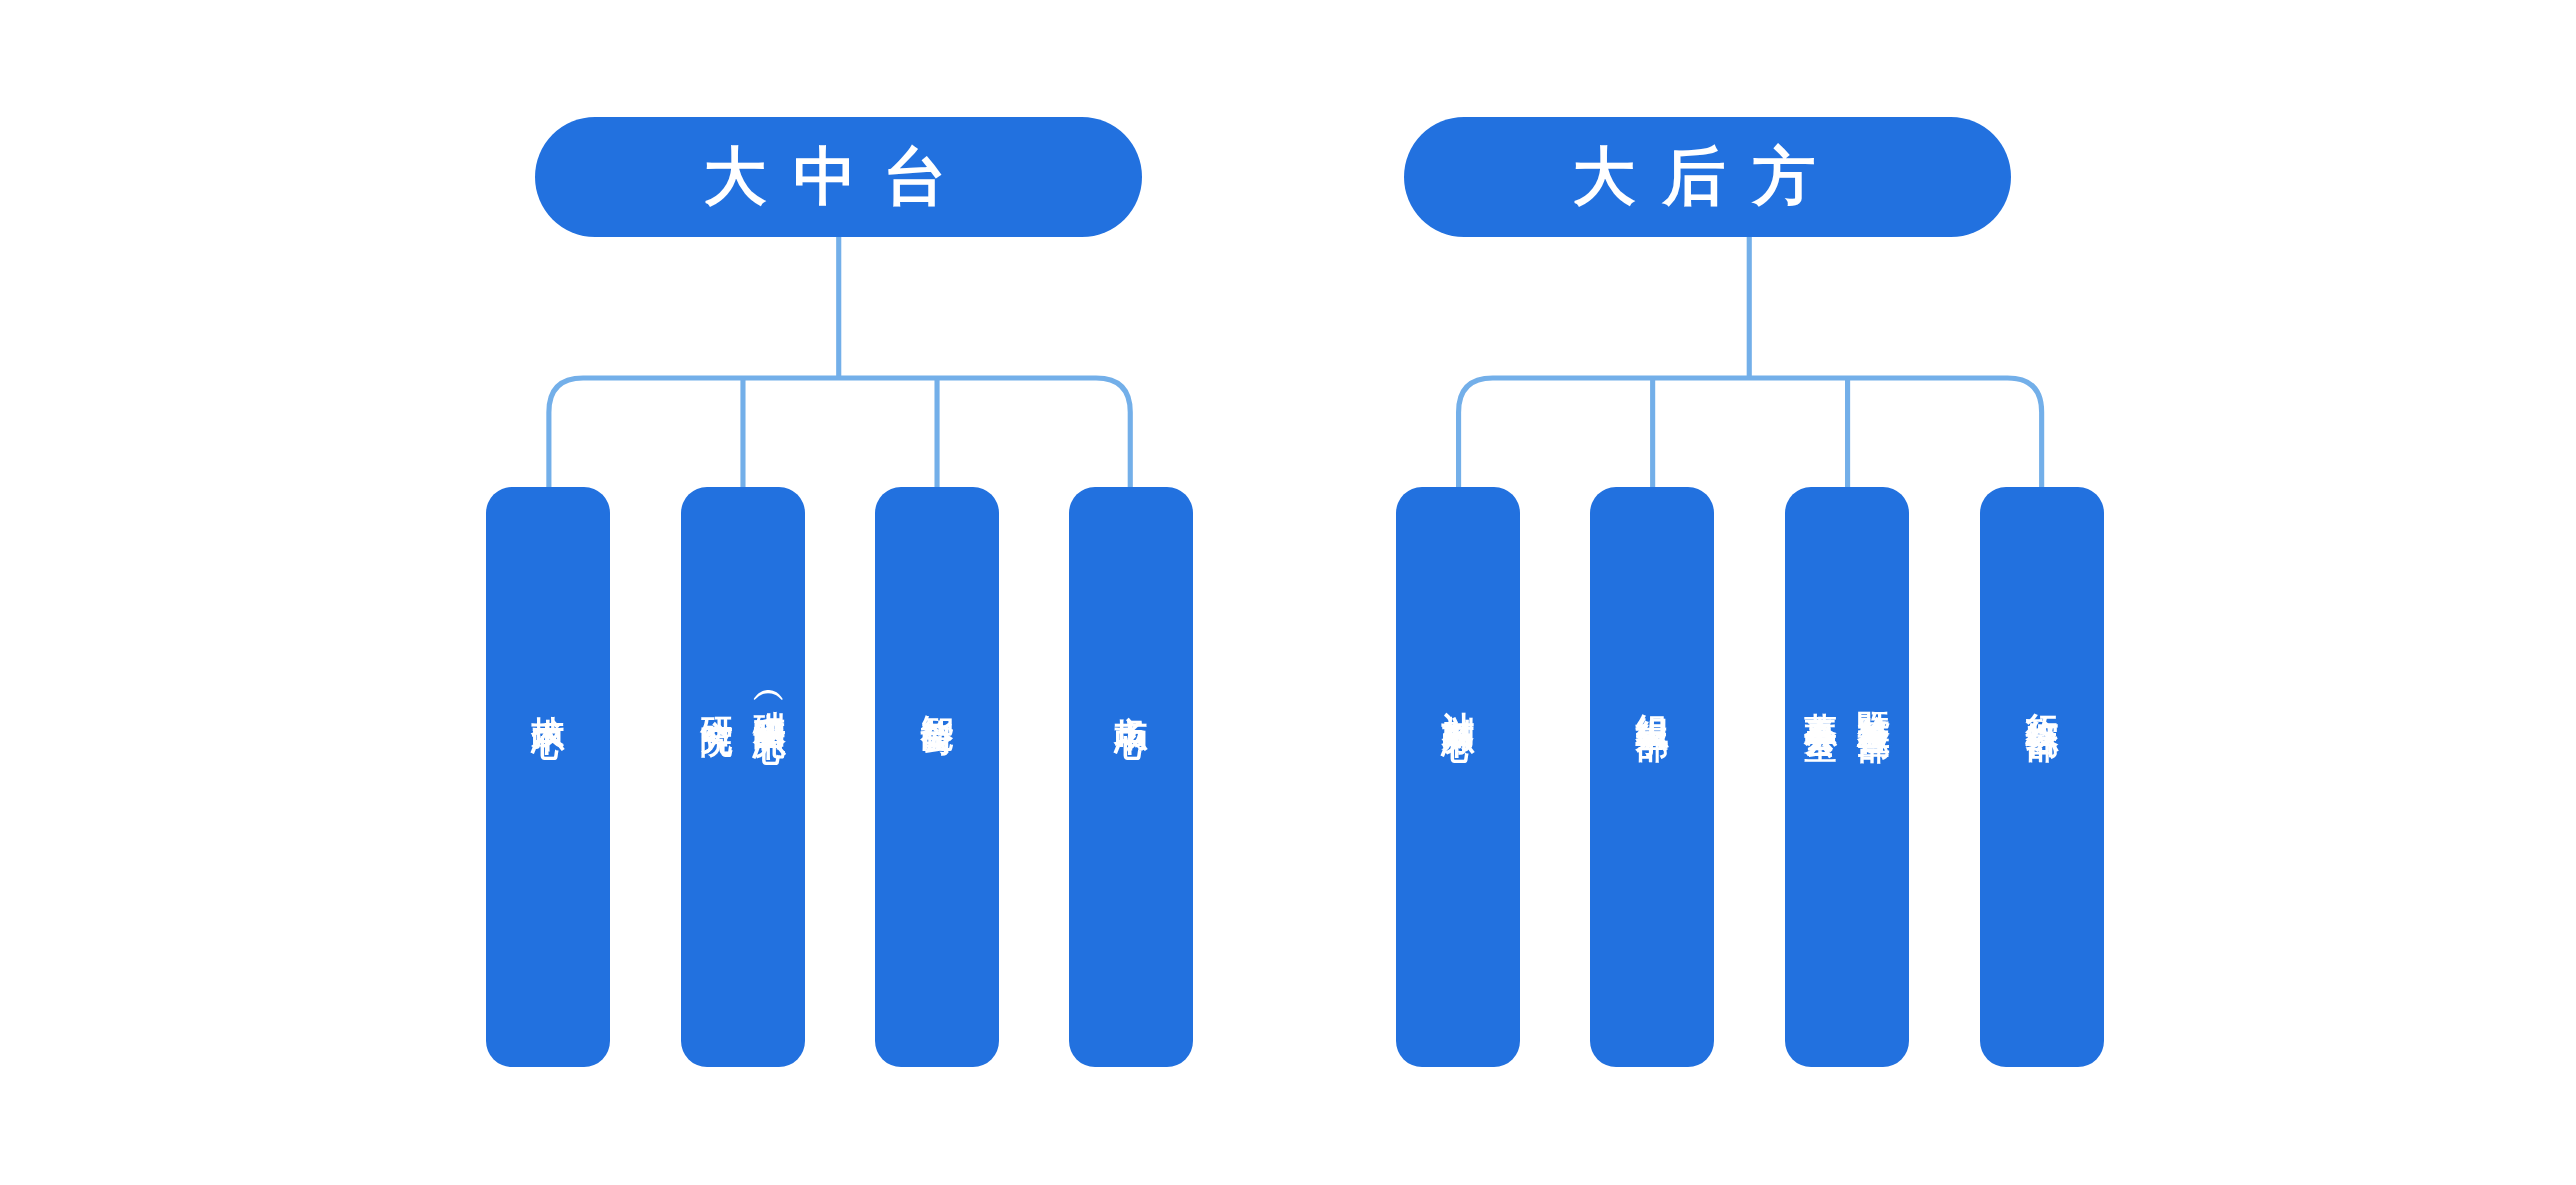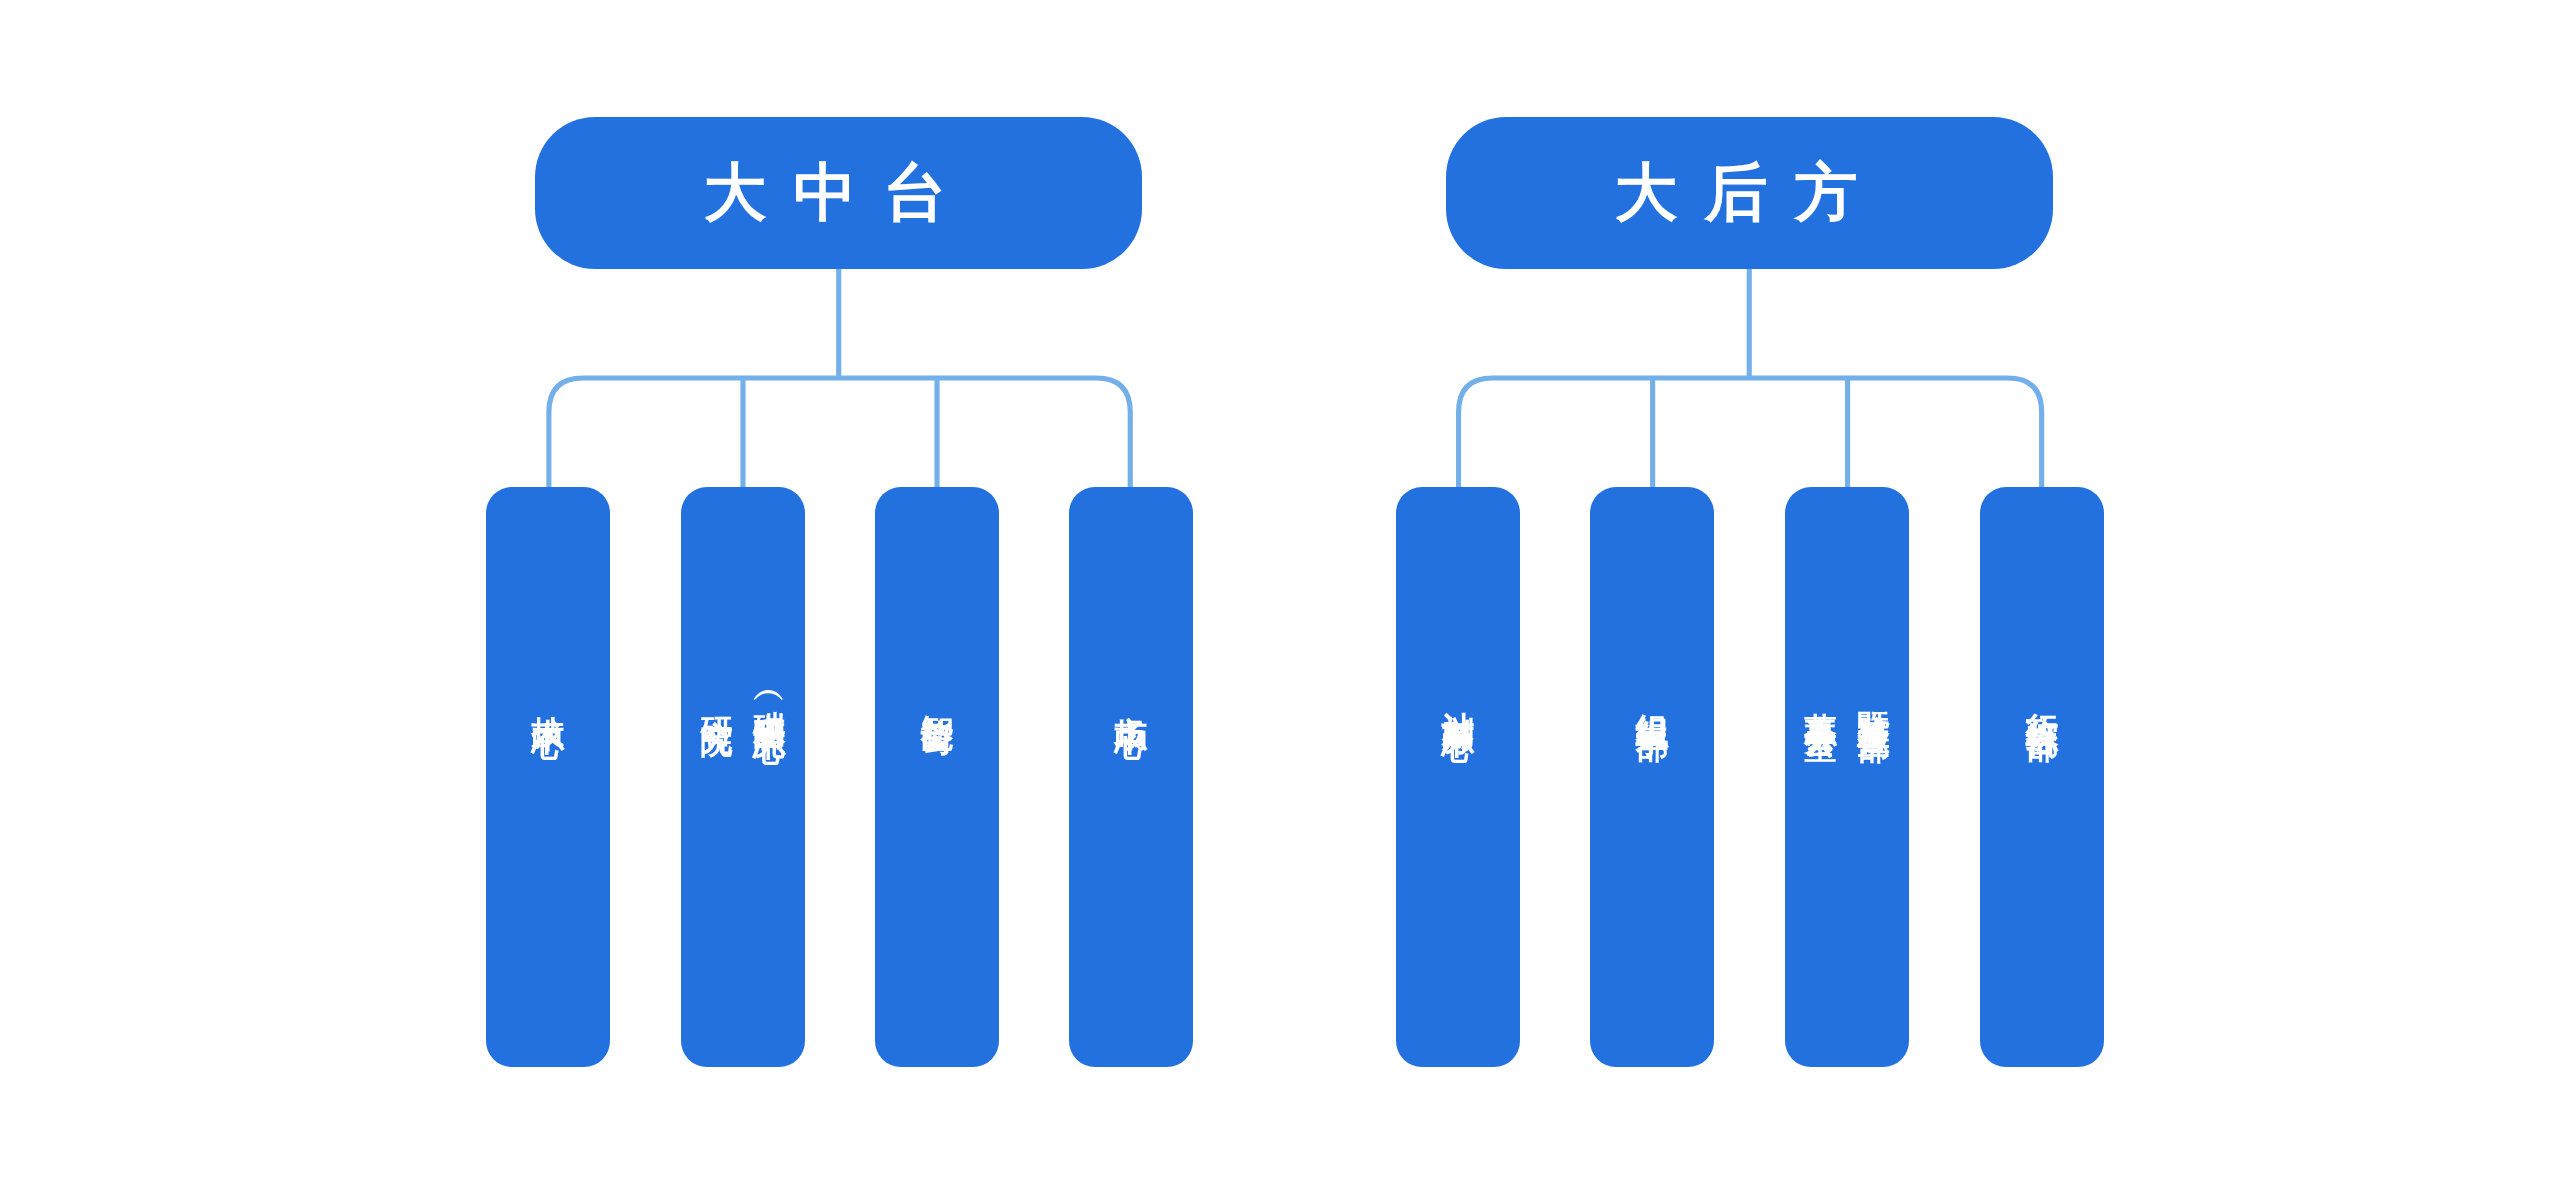--- a/index.html
+++ b/index.html
@@ -30,21 +30,21 @@
   }
   svg.connectors path {
     stroke: var(--connector);
     stroke-width: 6;
     fill: none;
   }
   .parent-node {
     position: absolute;
     top: 117px;
     width: 607px;
-    height: 152px;
+    height: 120px;
     border-radius: 60px;
     background: var(--node-fill);
     color: var(--node-text);
     display: flex;
     align-items: center;
     justify-content: center;
     font-size: 63px;
     font-weight: bold;
     letter-spacing: 27px;
     white-space: nowrap;
@@ -76,21 +76,21 @@
   
   .c1 { left: 486px; }
   .c2 { left: 681px; }
   .c3 { left: 875px; }
   .c4 { left: 1069px; }
   .c5 { left: 1396px; }
   .c6 { left: 1590px; }
   .c7 { left: 1785px; }
   .c8 { left: 1980px; }
   .p1 { left: 535px; }
-  .p2 { left: 1446px; }
+  .p2 { left: 1404px; }
 </style>
 </head>
 <body>
 
 <div class="canvas">
 
   <svg class="connectors" viewBox="0 0 3013 1387" xmlns="http://www.w3.org/2000/svg" aria-hidden="true">
 
     <path d="M981 277 L981 442"></path>
     <path d="M642 572 L642 482 Q642 442 682 442 L1282 442 Q1322 442 1322 482 L1322 572"></path>

